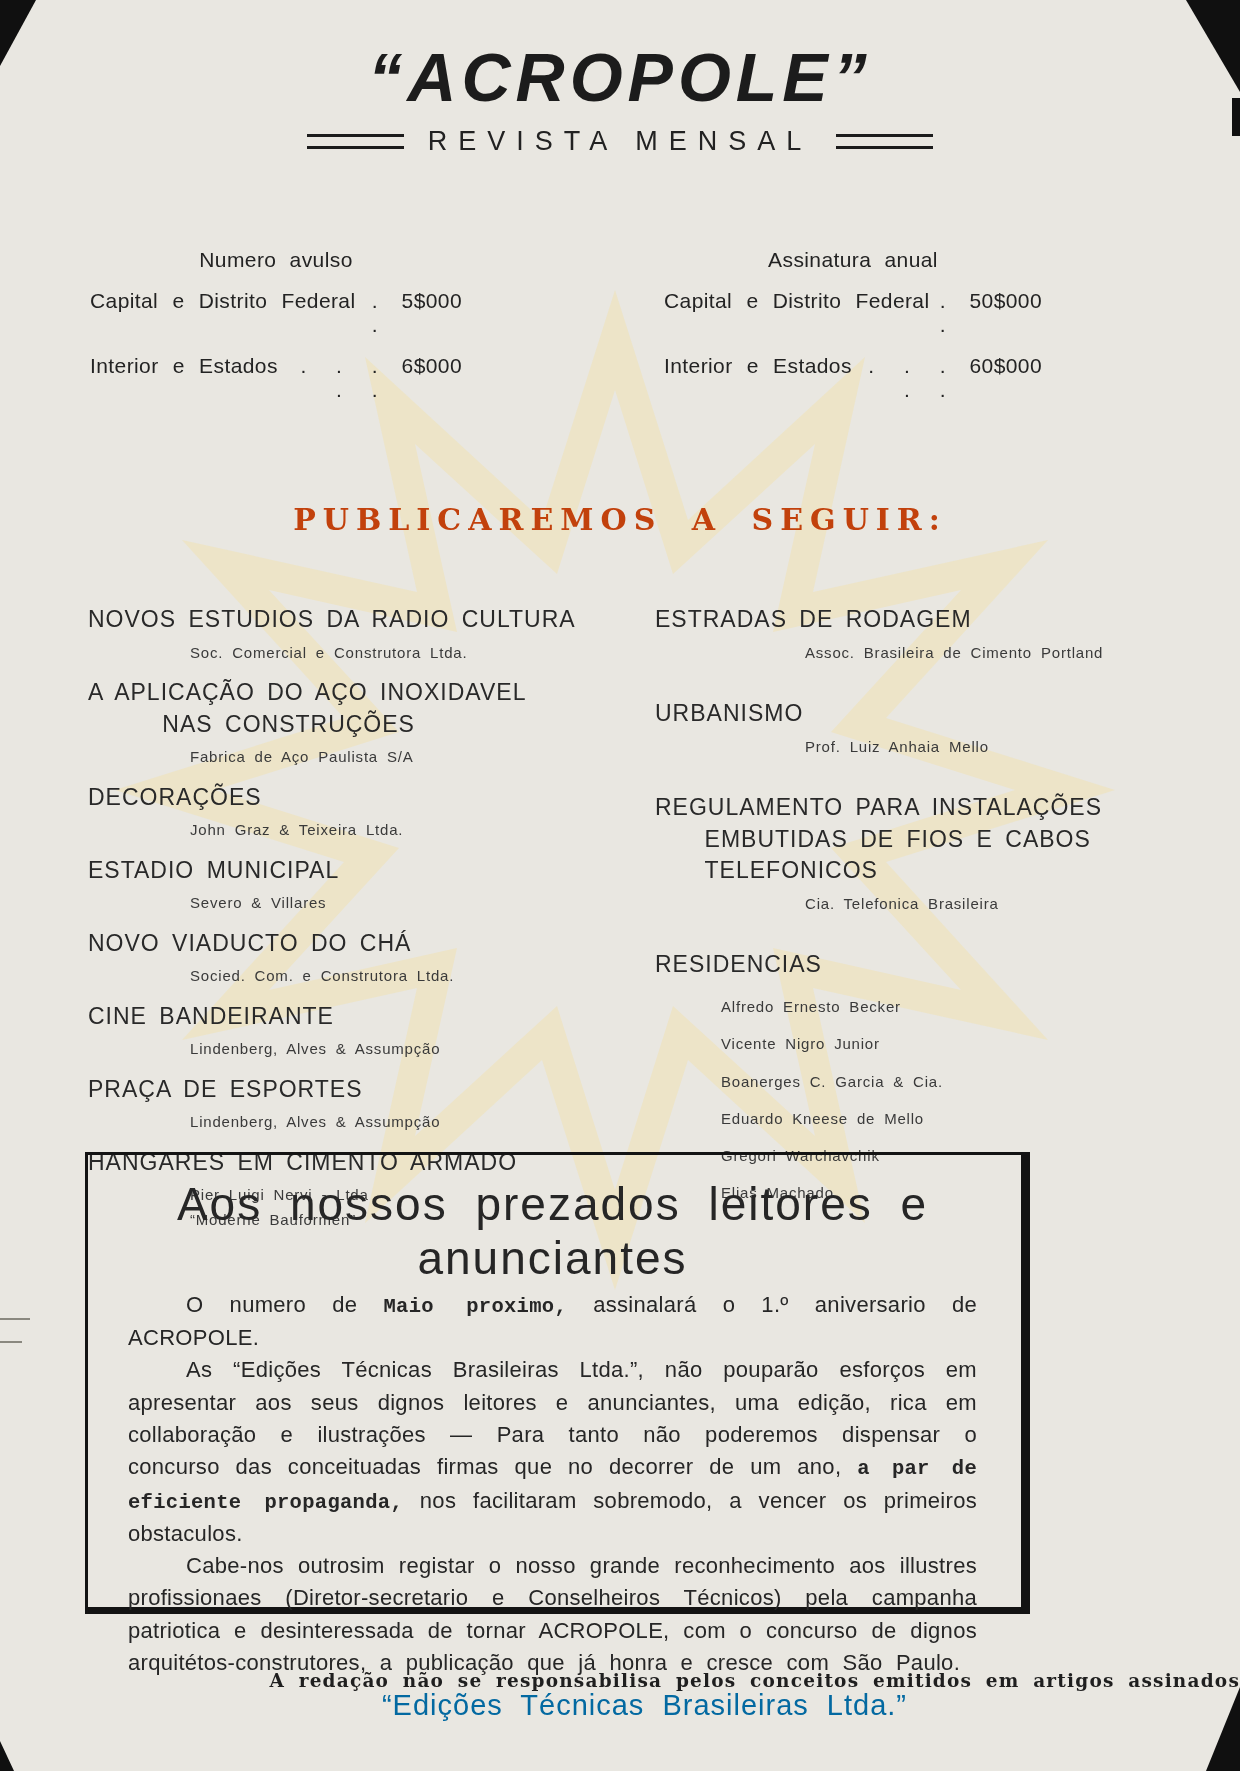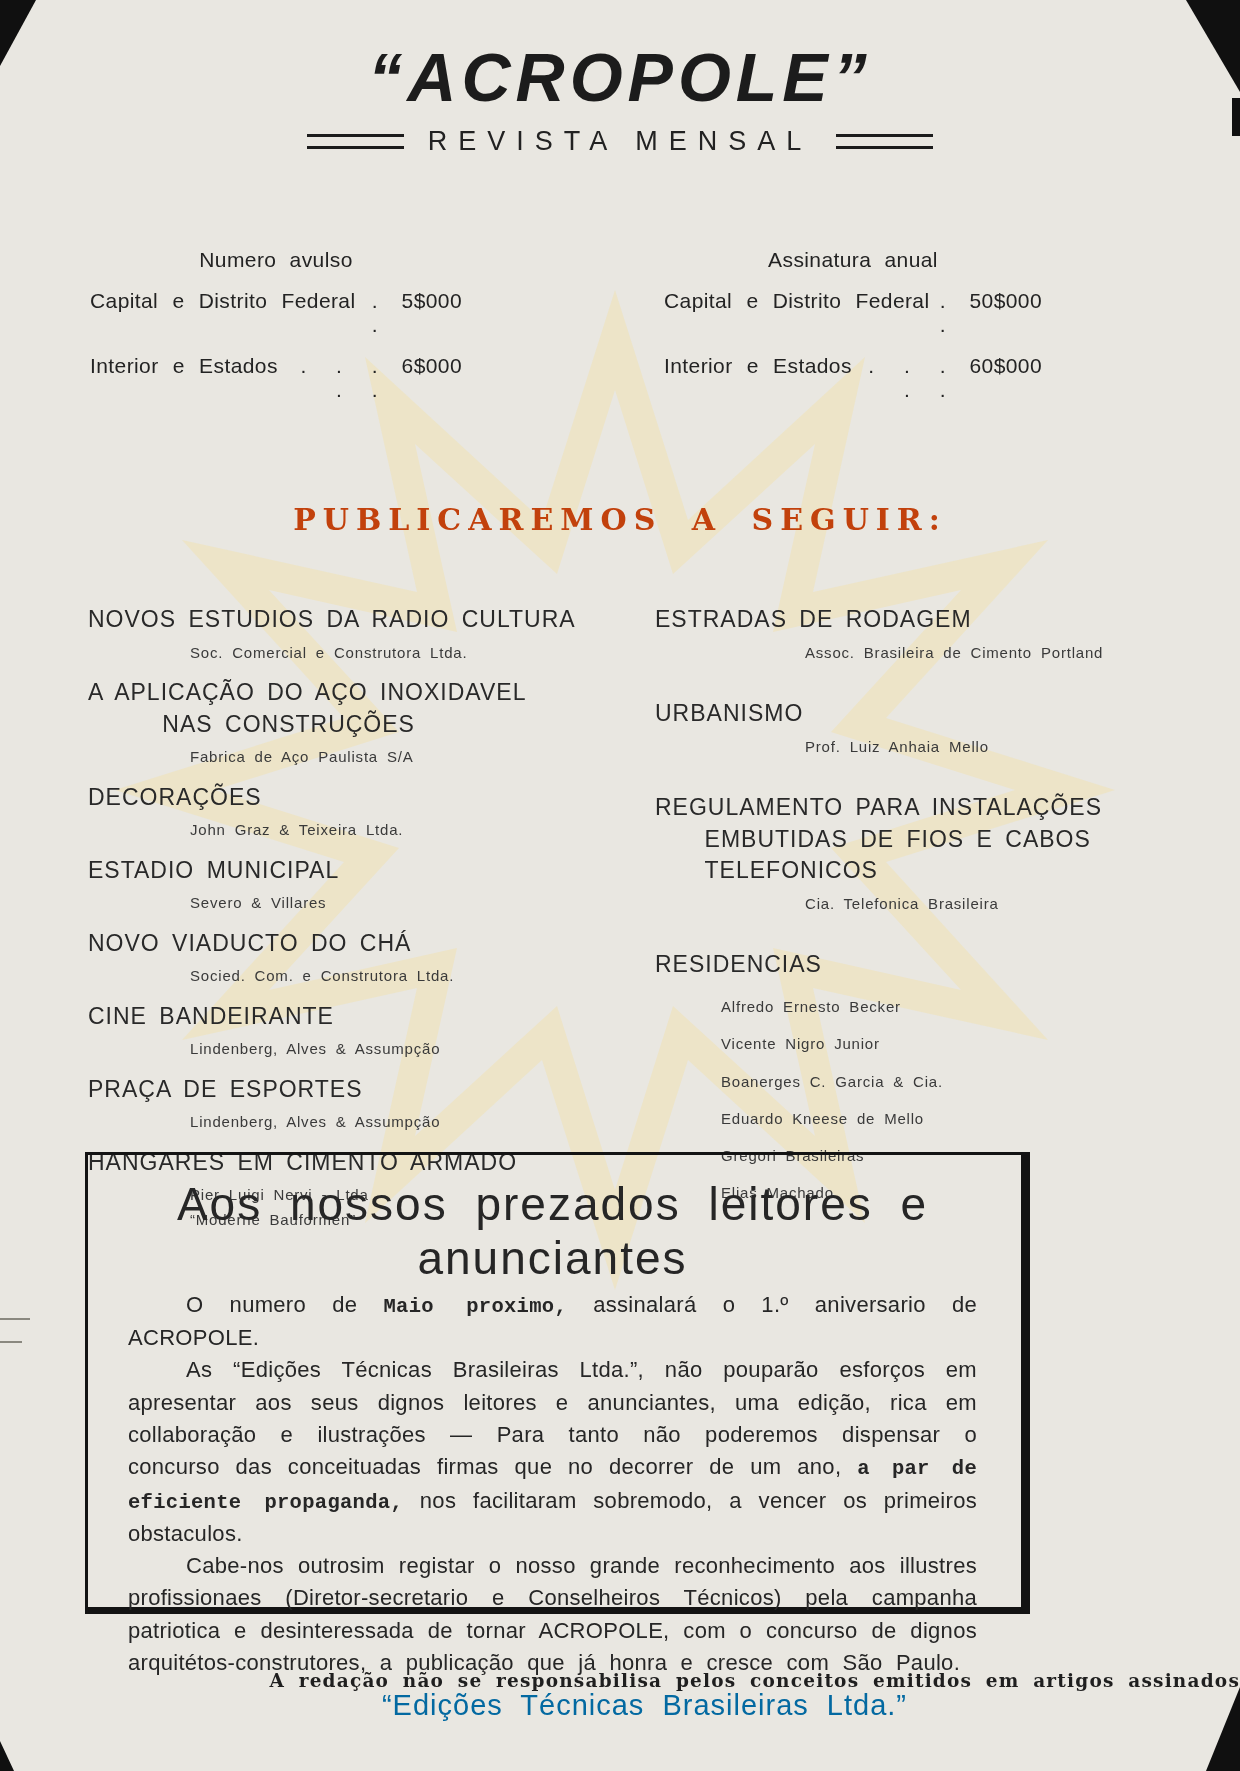--- a/index.html
+++ b/index.html
@@ -194,21 +194,21 @@
     EMBUTIDAS DE FIOS E CABOS
     TELEFONICOS</div>
         <div class="article-sub">Cia. Telefonica Brasileira</div>
       </div>
       <div class="article residents">
         <div class="article-title">RESIDENCIAS</div>
         <div class="article-sub">Alfredo Ernesto Becker</div>
         <div class="article-sub">Vicente Nigro Junior</div>
         <div class="article-sub">Boanerges C. Garcia &amp; Cia.</div>
         <div class="article-sub">Eduardo Kneese de Mello</div>
-        <div class="article-sub">Gregori Brasileiras</div>
+        <div class="article-sub">Gregori Warchavchik</div>
         <div class="article-sub">Elias Machado</div>
       </div>
     </div>
   </div>
 
   <div class="letter-box">
     <h2 class="letter-heading">Aos nossos prezados leitores e anunciantes</h2>
     <p class="indent"><span>O numero de </span><span class="bold-slab">Maio proximo,</span><span> assinalará o 1.º aniversario de ACROPOLE.</span></p>
     <p class="indent"><span>As “Edições Técnicas Brasileiras Ltda.”, não pouparão esforços em apresentar aos seus dignos leitores e anunciantes, uma edição, rica em collaboração e ilustrações — Para tanto não poderemos dispensar o concurso das conceituadas firmas que no decorrer de um ano, </span><span class="bold-slab">a par de eficiente propaganda,</span><span> nos facilitaram sobremodo, a vencer os primeiros obstaculos.</span></p>
     <p class="indent">Cabe-nos outrosim registar o nosso grande reconhecimento aos illustres profissionaes (Diretor-secretario e Conselheiros Técnicos) pela campanha patriotica e desinteressada de tornar ACROPOLE, com o concurso de dignos arquitétos-construtores, a publicação que já honra e cresce com São Paulo.</p>

